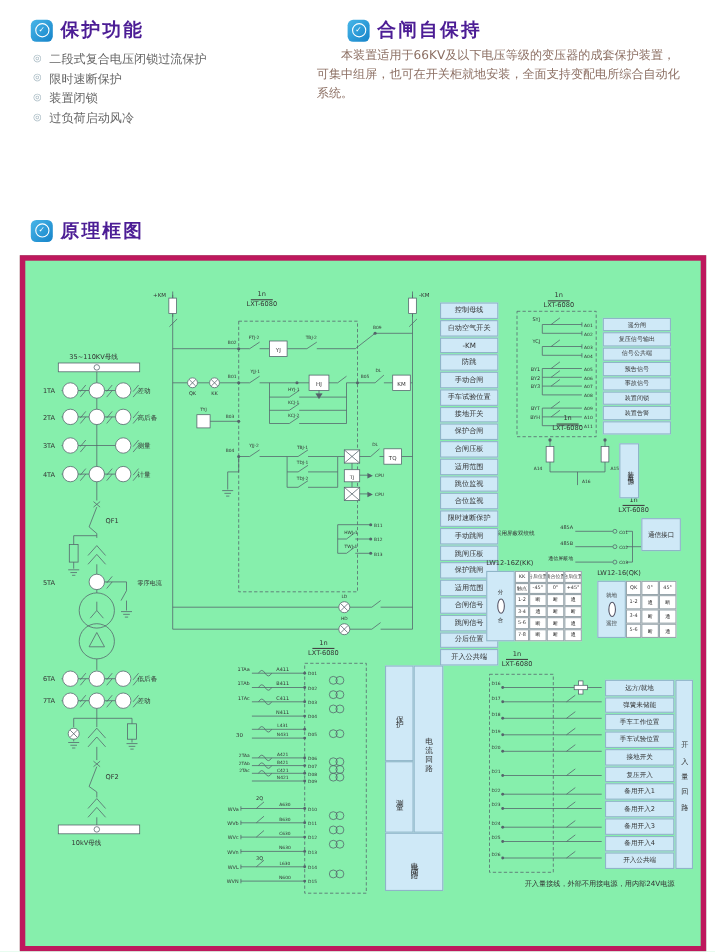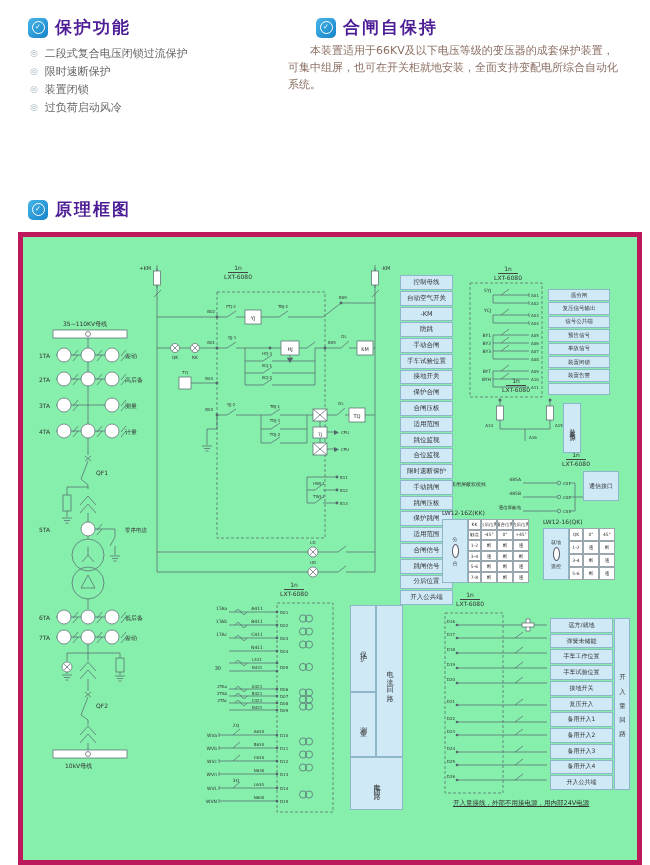--- a/index.html
+++ b/index.html
@@ -580,16 +580,16 @@
       <div class="kb">接地开关</div>
       <div class="kb">复压开入</div>
       <div class="kb">备用开入1</div>
       <div class="kb">备用开入2</div>
       <div class="kb">备用开入3</div>
       <div class="kb">备用开入4</div>
       <div class="kb">开入公共端</div>
     </div>
     <div class="bb vt" style="left:591px;top:381px;width:16px;height:172px;font-size:6.5px;letter-spacing:14px;">开入量回路</div>
 
-    <div class="note" style="left:430px;top:562px;text-decoration:underline;">开入量接线，外部不用接电源，用内部24V电源</div>
+    <div class="note" style="left:454px;top:562px;">开入量接线，外部不用接电源，用内部24V电源</div>
 
   </div>
 </div>
 
 </body></html>

